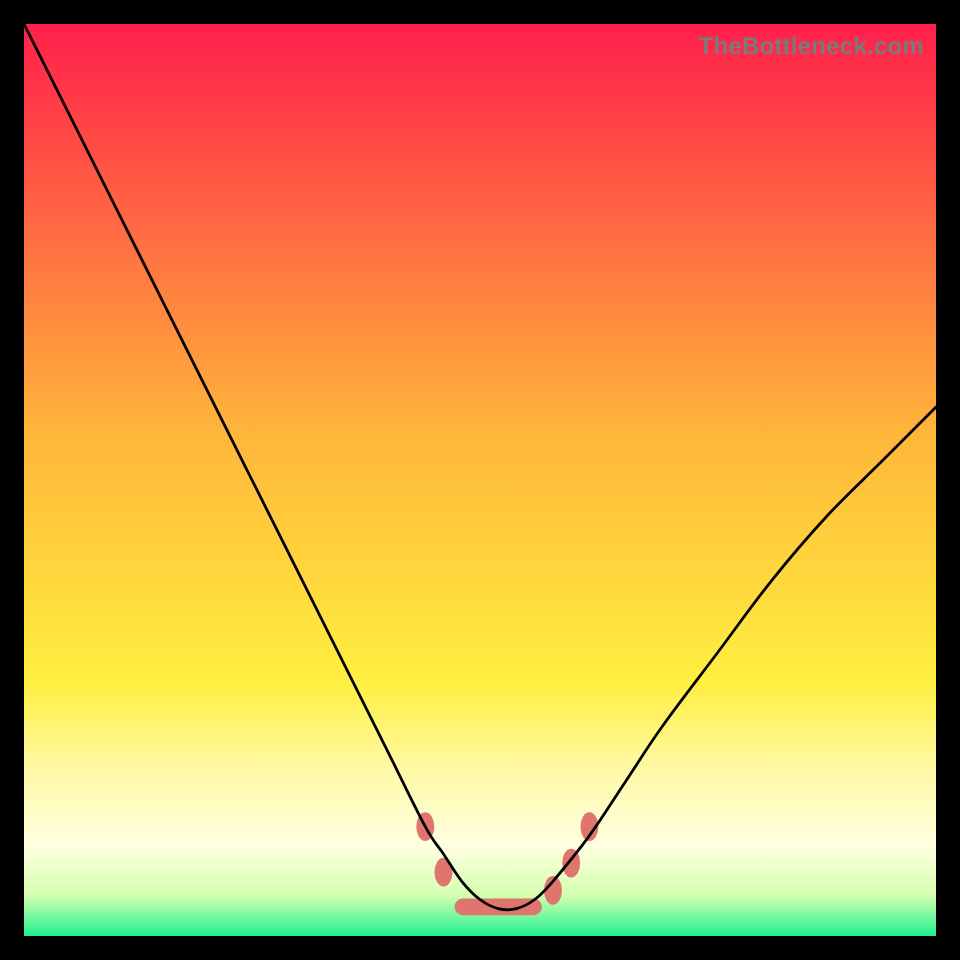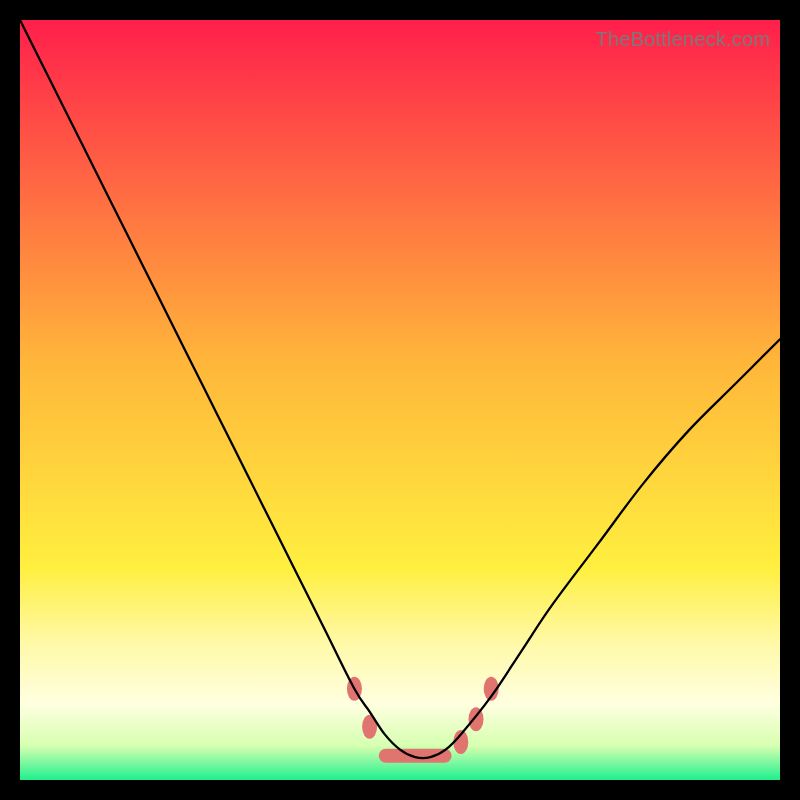--- a/index.html
+++ b/index.html
@@ -25,21 +25,21 @@
     top: 0;
     width: 760px;
     height: 760px;
   }
   .watermark {
     position: absolute;
     top: 8px;
     right: 10px;
     color: #7a7a7a;
     font-size: 20px;
-    font-weight: 400;
+    font-weight: 700;
     letter-spacing: 0.2px;
     user-select: none;
     text-align: right;
   }
 </style>
 </head>
 <body>
 
 <div class="frame">
   <svg class="plot-area" viewBox="0 0 760 760" preserveAspectRatio="none">

